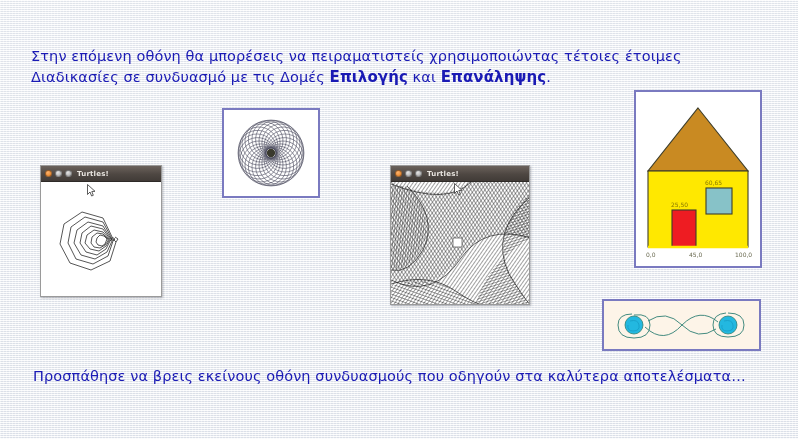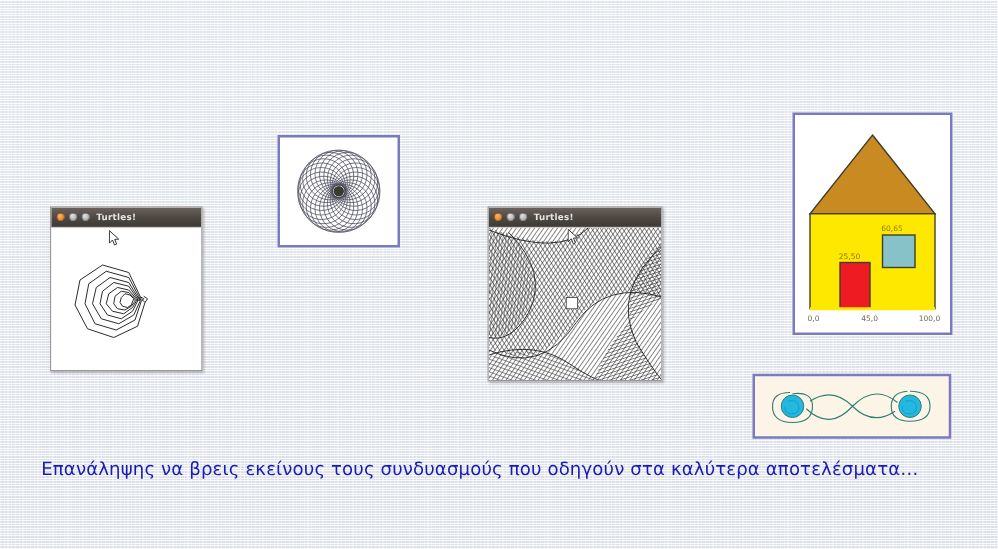--- a/index.html
+++ b/index.html
@@ -146,22 +146,25 @@
     background: #fdf4e8;
   }
 
   svg { display: block; }
 </style>
 </head>
 <body>
 
 <div id="slide">
 
-
-  <div id="bottom-text" class="slide-text">Επανάληψης να βρεις εκείνους τους συνδυασμούς που οδηγούν στα καλύτερα αποτελέσματα…</div>
+  <div id="top-text" class="slide-text">
+    <span>Στην επόμενη οθόνη θα μπορέσεις να πειραματιστείς χρησιμοποιώντας τέτοιες έτοιμες Διαδικασίες σε συνδυασμό με τις Δομές  </span><span class="strong-term">Επιλογής</span><span>  και  </span><span class="strong-term">Επανάληψης</span><span>.</span>
+  </div>
+
+  <div id="bottom-text" class="slide-text">Προσπάθησε να βρεις εκείνους οθόνη συνδυασμούς που οδηγούν στα καλύτερα αποτελέσματα…</div>
 
   <div id="turtle-window-1" class="turtle-window">
     <div class="titlebar">
       <span class="dot close"></span>
       <span class="dot min"></span>
       <span class="dot zoom"></span>
       <span class="win-title">Turtles!</span>
     </div>
     <div class="canvas-area">
       <svg width="120" height="116" viewBox="0 0 120 116">

